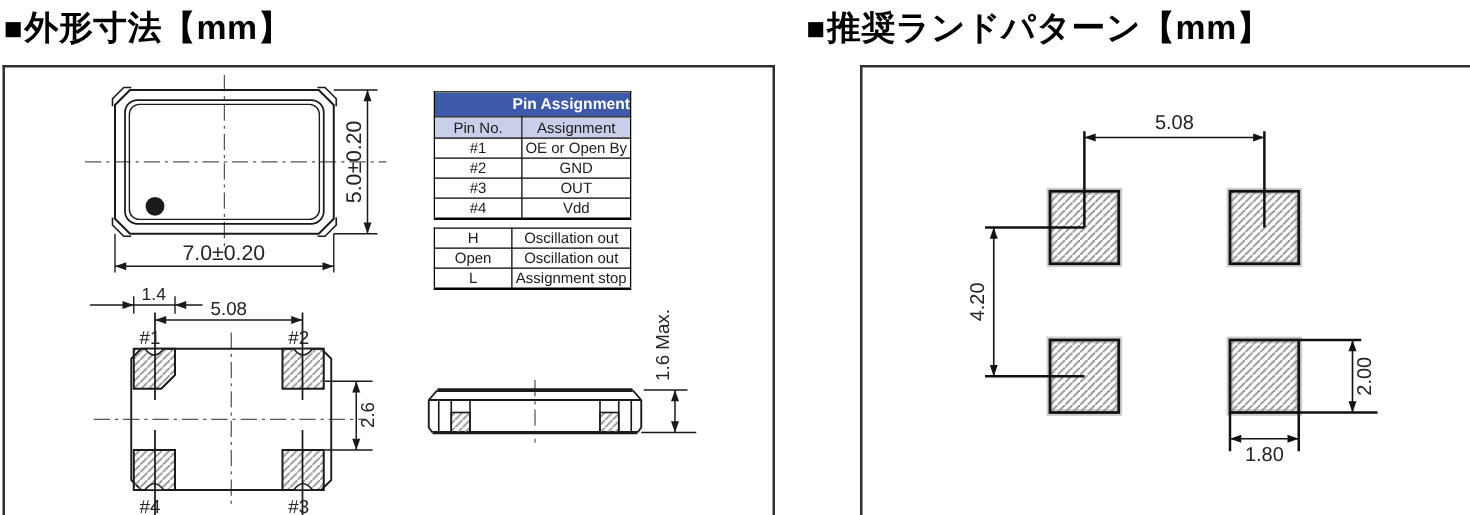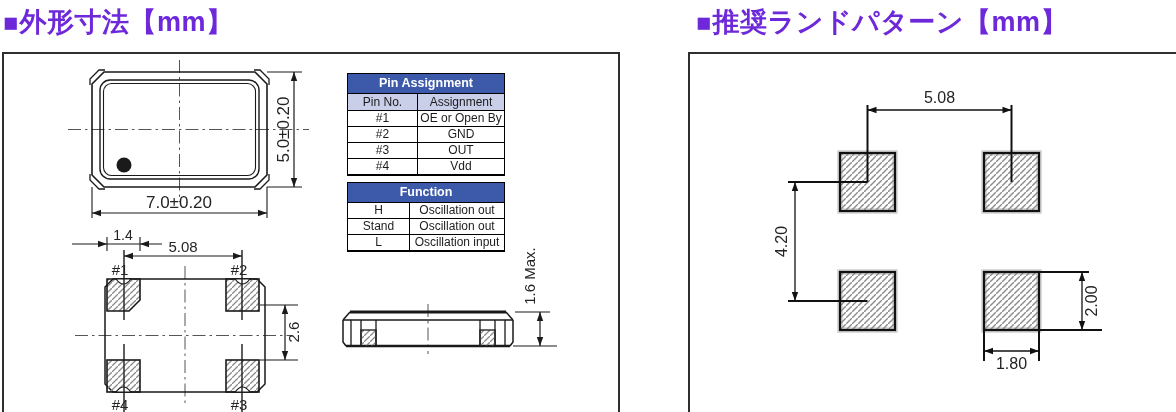--- a/index.html
+++ b/index.html
@@ -1,35 +1,35 @@
 <!DOCTYPE html>
 <html><head>
 <meta charset="utf-8">
 <style>
   html,body{margin:0;padding:0;background:#ffffff;}
   body{width:1176px;height:412px;overflow:hidden;position:relative;
        font-family:"Liberation Sans","DejaVu Sans",sans-serif;}
   .heading{position:absolute;top:4px;font-size:27px;font-weight:bold;
-           color:#6d28d9;letter-spacing:0.5px;white-space:nowrap;}
+           color:#000000;letter-spacing:0.5px;white-space:nowrap;}
   .heading .marker{font-size:25px;margin-right:1px;}
   #heading-left{left:3px;}
-  #heading-right{left:696px;}
+  #heading-right{left:645px;}
   .panel{position:absolute;top:52px;height:360px;box-sizing:border-box;}
   #panel-left{left:2px;width:618px;border:2px solid #2f2f2f;border-bottom:none;}
   #panel-right{left:688px;width:488px;border-top:2px solid #2f2f2f;border-left:2px solid #2f2f2f;}
   svg{position:absolute;left:0;top:0;}
   .svg-wrap{position:absolute;left:0;top:0;width:100%;height:100%;}
   
   .dtable{position:absolute;border-collapse:collapse;table-layout:fixed;
           text-align:center;color:#1c1c1c;background:#fff;}
   .dtable td,.dtable th{border:1px solid #000;padding:0;line-height:1.05;
           overflow:hidden;white-space:nowrap;}
   .dtable{border:1.5px solid #000;border-bottom:2px solid #000;}
   .dtable .title-row th{background:#3c5aa9;color:#ffffff;font-weight:bold;
-          font-size:12.5px;height:19px;}
+          font-size:12.5px;height:19px;text-align:right;}
   .dtable .sub-row td{background:#c9cee9;font-size:12px;height:16px;margin-top:32px;}
   .dtable .data-row td{font-size:12px;height:15px;}
   #pin-table{left:347px;top:73px;width:157px;}
   #func-table{left:347px;top:182px;width:157px;}
   #func-table .sub-row td.cond{font-size:10.5px;}
   .dim-text{fill:#242424;}
 </style>
 </head>
 <body>
 
@@ -198,34 +198,31 @@
   </tr>
 </tbody>
   </table>
 
 <table class="dtable" id="func-table">
   <colgroup>
       <col style="width:62px">
       <col style="width:95px">
     </colgroup>
   <tbody>
-      <tr class="title-row">
-        <th colspan="2">Function</th>
-      </tr>
   <tr class="data-row">
     <td>H</td>
     <td>Oscillation out</td>
   </tr>
   <tr class="data-row">
-    <td>Stand</td>
+    <td>Open</td>
     <td>Oscillation out</td>
   </tr>
   <tr class="data-row">
     <td>L</td>
-    <td>Oscillation input</td>
+    <td>Assignment stop</td>
   </tr>
 </tbody>
   </table>
 
 <div class="panel" id="panel-right">
   <div class="svg-wrap">
   <svg width="486" height="358" viewBox="0 0 486 358">
     <defs>
       <pattern id="hatchR" patternUnits="userSpaceOnUse" width="6" height="6">
         <path d="M-1 7 L7 -1" stroke="#8c8c8c" stroke-width="1.4" fill="none"></path>

